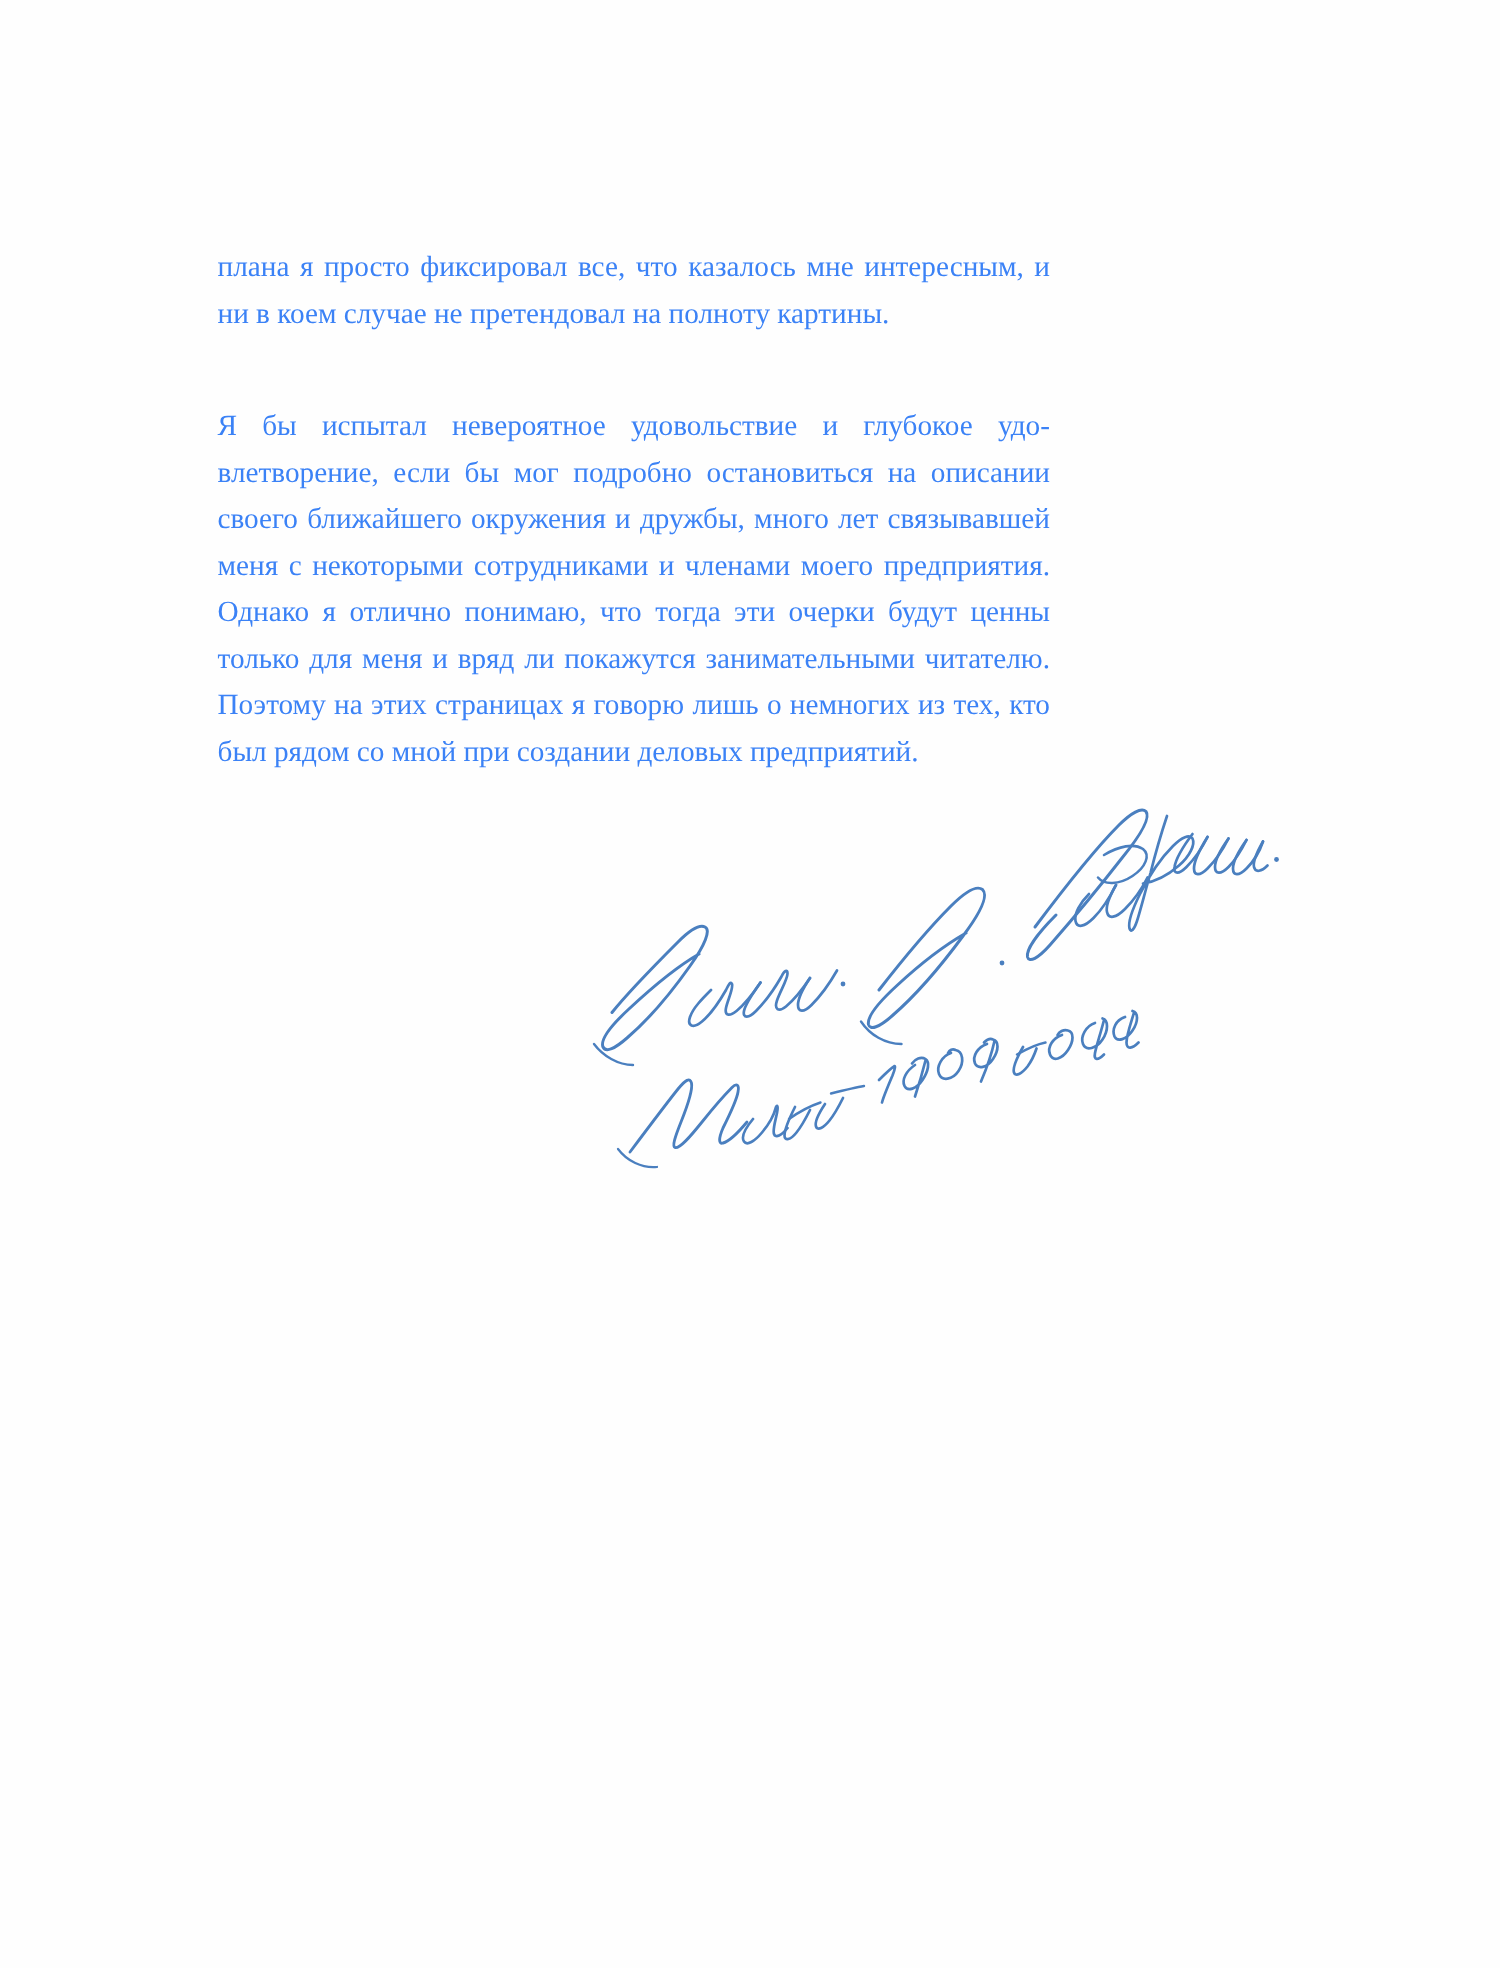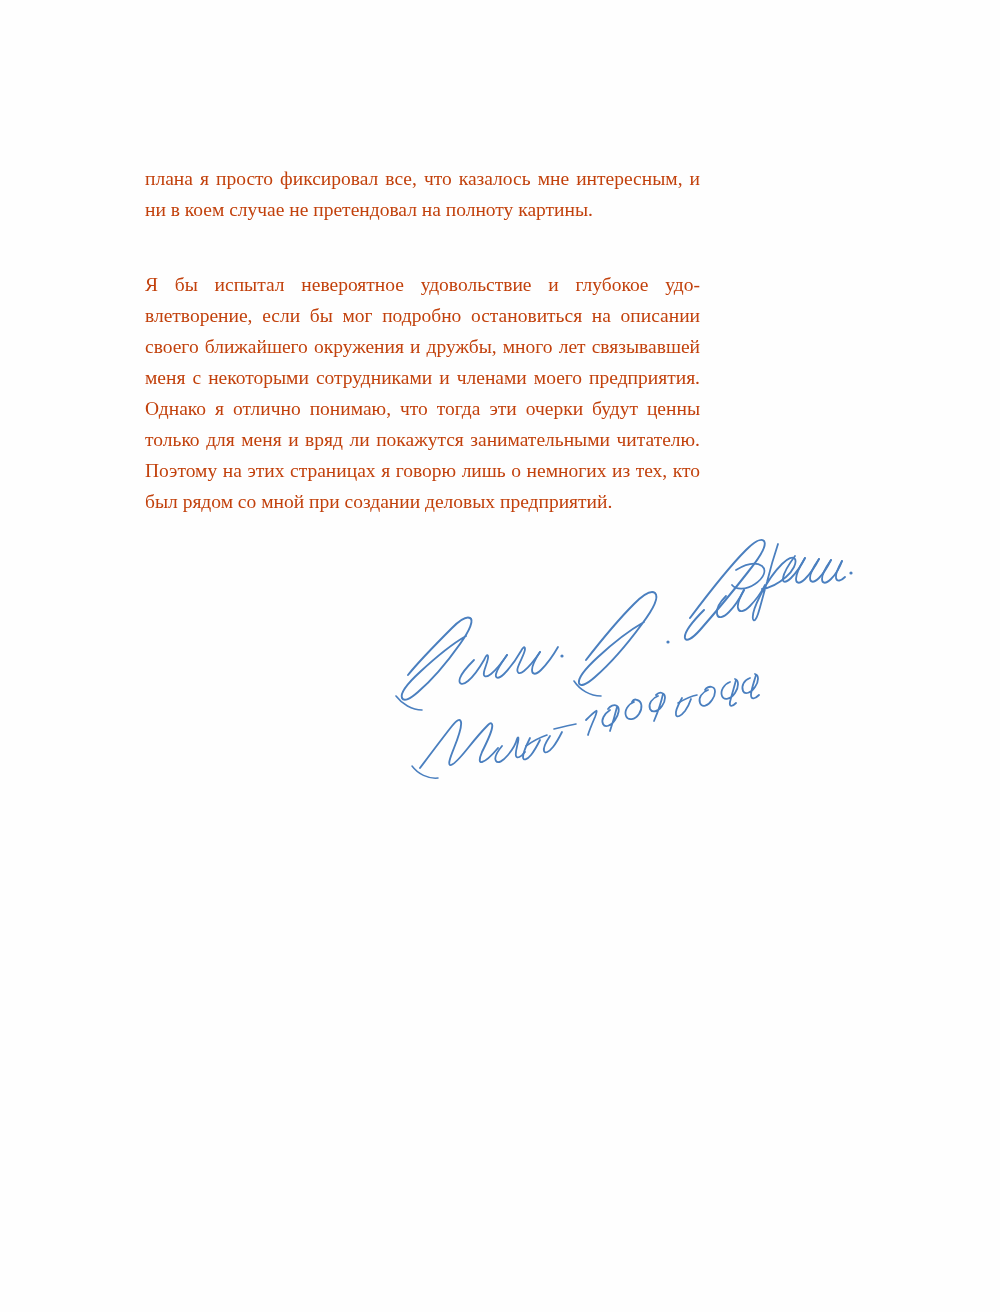--- a/index.html
+++ b/index.html
@@ -28,21 +28,21 @@
     top: 163px;
     width: 555px;
   }
 
   .para {
     font-family: "Liberation Serif", serif;
     font-size: 19.5px;
     line-height: 31px;
     text-align: justify;
     text-justify: inter-word;
-    color: #c2410c;
+    color: #3b82f6;
     margin: 0;
     hyphens: manual;
   }
 
   .para + .para {
     margin-top: 44px;
   }
 
   
   .signature-block {

